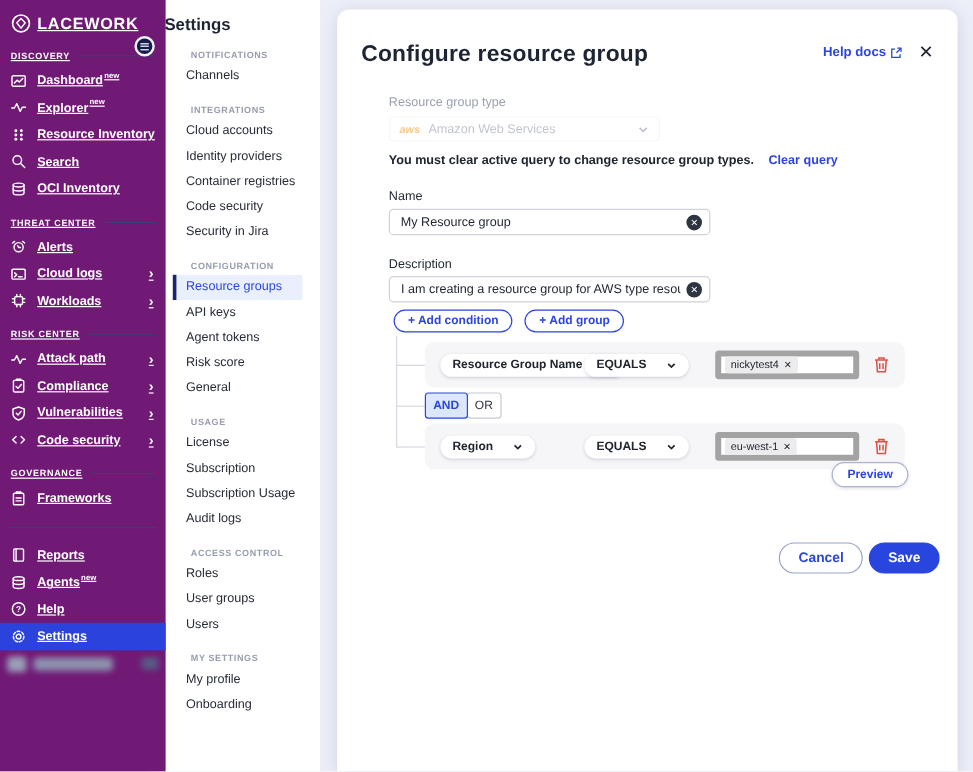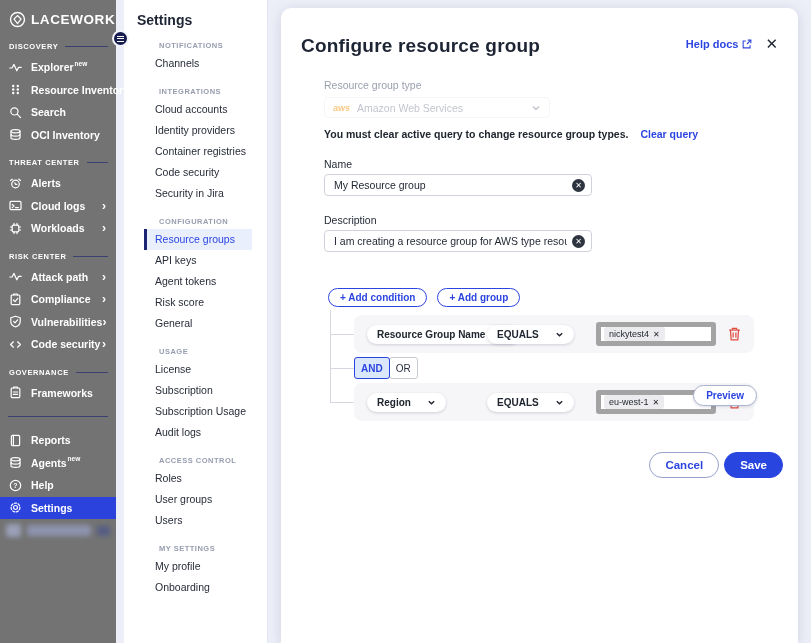--- a/index.html
+++ b/index.html
@@ -1,20 +1,20 @@
 <!DOCTYPE html>
 <html><head>
 <meta charset="utf-8">
 <style>
   * { margin:0; padding:0; box-sizing:border-box; }
   html,body { width:811px; height:643px; overflow:hidden; }
   body { font-family:"Liberation Sans", sans-serif; background:#edeff8; position:relative; }
 
   
-  .sidebar { position:absolute; left:0; top:0; width:116px; height:643px; background:#737373; color:#fff; z-index:2; }
+  .sidebar { position:absolute; left:0; top:0; width:138px; height:643px; background:#701a75; color:#fff; z-index:2;text-decoration:underline; }
   .logo-row { display:flex; align-items:center; gap:5px; padding:11px 0 0 9px; margin-bottom:14px; }
   .logo-mark { width:17px; height:17px; }
   .logo-text { font-size:13.5px; font-weight:bold; letter-spacing:.6px; color:#fff; }
   .collapse-btn { position:absolute; left:112px; top:30px; width:17px; height:17px; border-radius:50%;
       background:#171c4e; border:2px solid #f4f5fa; z-index:6; display:flex; align-items:center; justify-content:center; cursor:pointer; }
   .collapse-btn .bars { display:flex; flex-direction:column; gap:1.5px; }
   .collapse-btn .bars i { display:block; width:7px; height:1px; background:#fff; }
   .sb-section-header { display:flex; align-items:center; margin:12px 0 5px 9px; }
   .sb-section-label { font-size:7.5px; font-weight:bold; letter-spacing:.6px; color:#fff; white-space:nowrap; }
   .sb-section-line { flex:1; height:1px; background:#3a4070; margin:0 8px 0 7px; }
@@ -56,21 +56,21 @@
   .type-chevron { margin-left:auto; color:#8d94a3; display:flex; }
   .warning-row { display:flex; align-items:center; gap:12px; margin-top:10px; }
   .warning-text { font-size:10.5px; color:#20262f; font-weight:bold; }
   .clear-query { font-size:10.5px; color:#2c45e0; font-weight:bold; cursor:pointer; }
   .text-input-wrap { position:relative; width:268px; margin-top:4px; }
   .text-input { width:268px; height:22px; border:1px solid #cfd2da; border-radius:4px; font-size:10.5px; color:#1e2430;
       padding:0 24px 0 9px; font-family:"Liberation Sans", sans-serif; outline:none; }
   .clear-circle { position:absolute; right:7px; top:4.5px; width:13px; height:13px; background:#2f3441; border-radius:50%;
       color:#fff; font-size:8px; line-height:13px; text-align:center; cursor:pointer; }
 
-  .conditions-block { margin-top:36px; position:relative; }
+  .conditions-block { margin-top:6px; position:relative; }
   .add-row { display:flex; gap:10px; margin-left:4px; }
   .pill-btn { display:inline-flex; align-items:center; border:1px solid #2c45e0; color:#2c45e0; background:#fff;
       border-radius:999px; font-size:10px; font-weight:bold; padding:3px 11px; cursor:pointer; white-space:nowrap; }
   .tree { margin-top:8px; padding-left:30px; display:flex; flex-direction:column; gap:4px; position:relative; }
   .tree::before { content:""; position:absolute; left:6px; top:-5px; height:92px; width:1px; background:#d6d8e0; }
   .tree > * { position:relative; }
   .tree > *::before { content:""; position:absolute; left:-24px; top:50%; width:24px; height:1px; background:#d6d8e0; }
   .cond-row { width:400px; height:38px; background:#f6f6f8; border-radius:8px; display:grid;
       grid-template-columns:120px 74px 1fr 120px 26px; align-items:center; padding:0 12px 0 13px; }
   .select-pill { display:inline-flex; align-items:center; gap:16px; background:#fff; border-radius:999px; padding:4px 10px;
@@ -104,20 +104,31 @@
     </svg>
     <span class="logo-text">LACEWORK</span>
   </div>
   <div id="sidebar-sections">
   <div class="sb-section">
     <div class="sb-section-header">
       <span class="sb-section-label">DISCOVERY</span>
       <span class="sb-section-line"></span>
     </div>
     <div class="sb-items">
+  <div class="sb-item">
+    <span class="sb-icon">
+              <svg width="13" height="13" viewBox="0 0 13 13" fill="none" stroke="currentColor" stroke-width="1.2" stroke-linecap="round" stroke-linejoin="round">
+                <rect x="1" y="2.2" width="11" height="8.6" rx="1"></rect>
+                <path d="M3 8.2 L5.2 5.8 L7 7.4 L10 4.4"></path>
+              </svg>
+            </span>
+    <span class="sb-label">Dashboard</span>
+    <span class="sb-badge">new</span>
+
+  </div>
 
   <div class="sb-item">
     <span class="sb-icon">
               <svg width="13" height="13" viewBox="0 0 13 13" fill="none" stroke="currentColor" stroke-width="1.2" stroke-linecap="round" stroke-linejoin="round">
                 <path d="M.8 7 H3 L5 3.4 L7.8 9.8 L9.6 6.4 H12.2"></path>
               </svg>
             </span>
     <span class="sb-label">Explorer</span>
     <span class="sb-badge">new</span>
 

